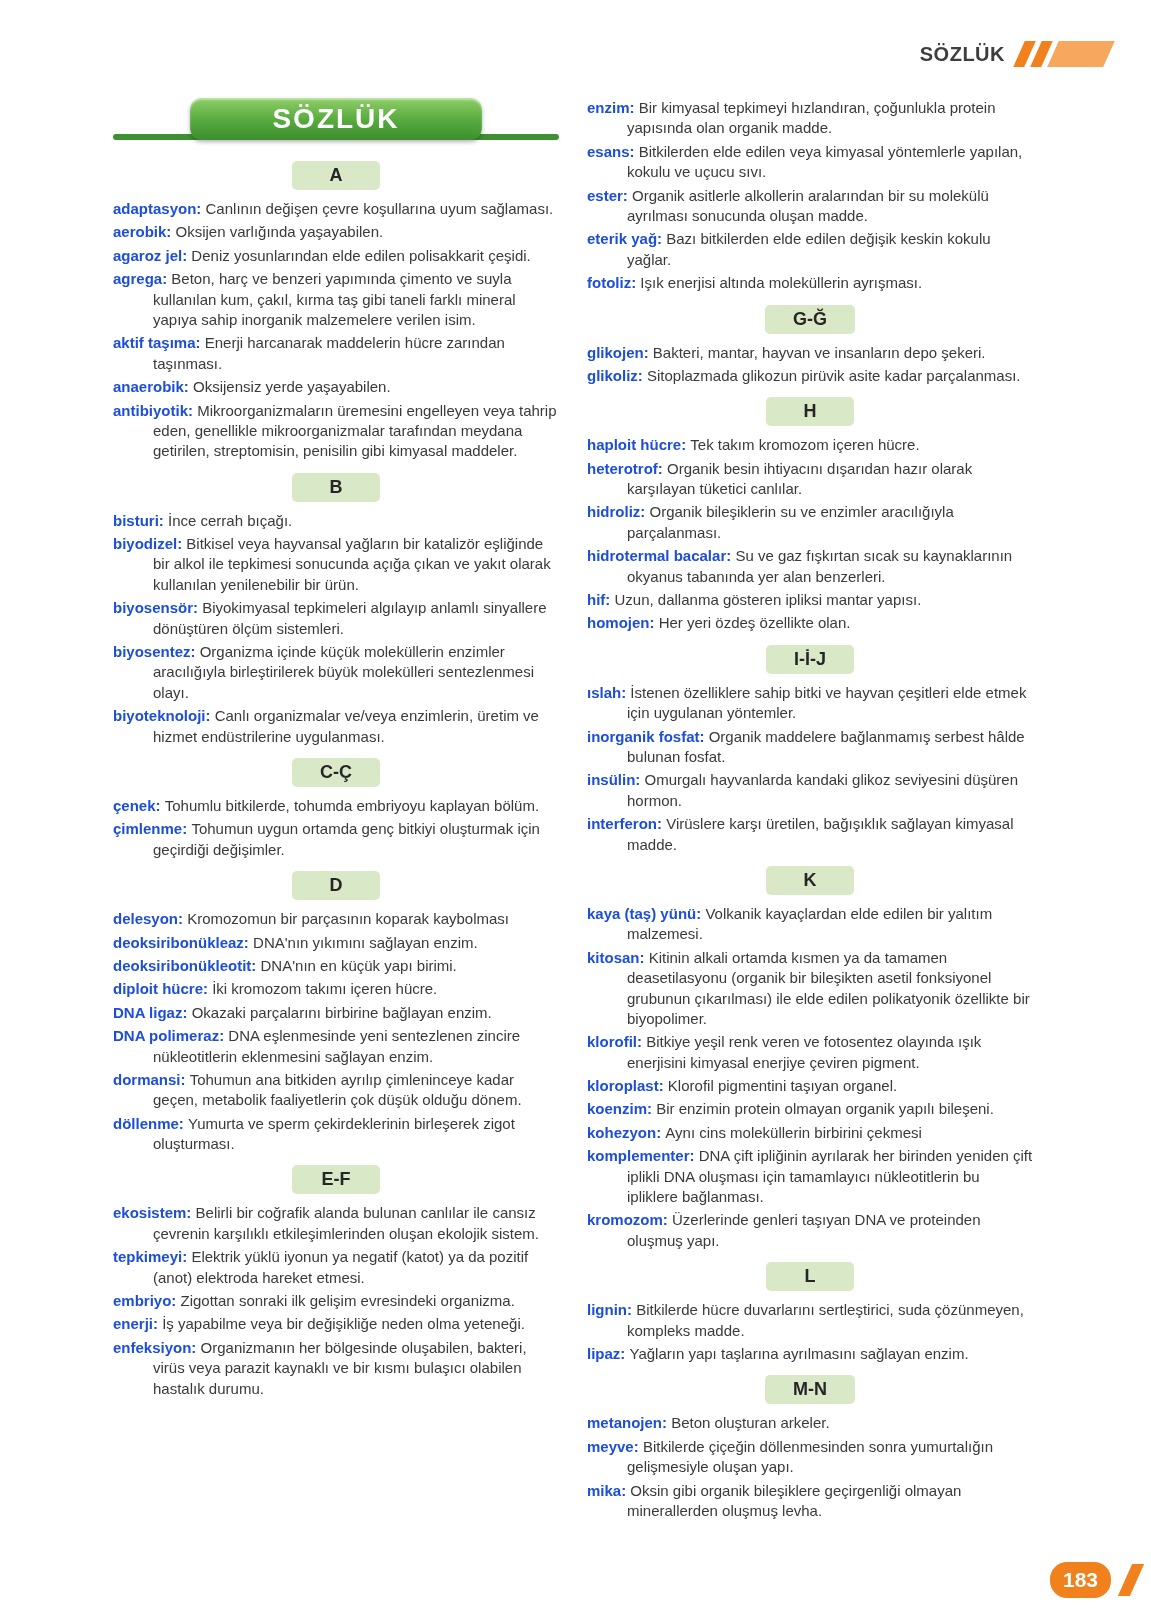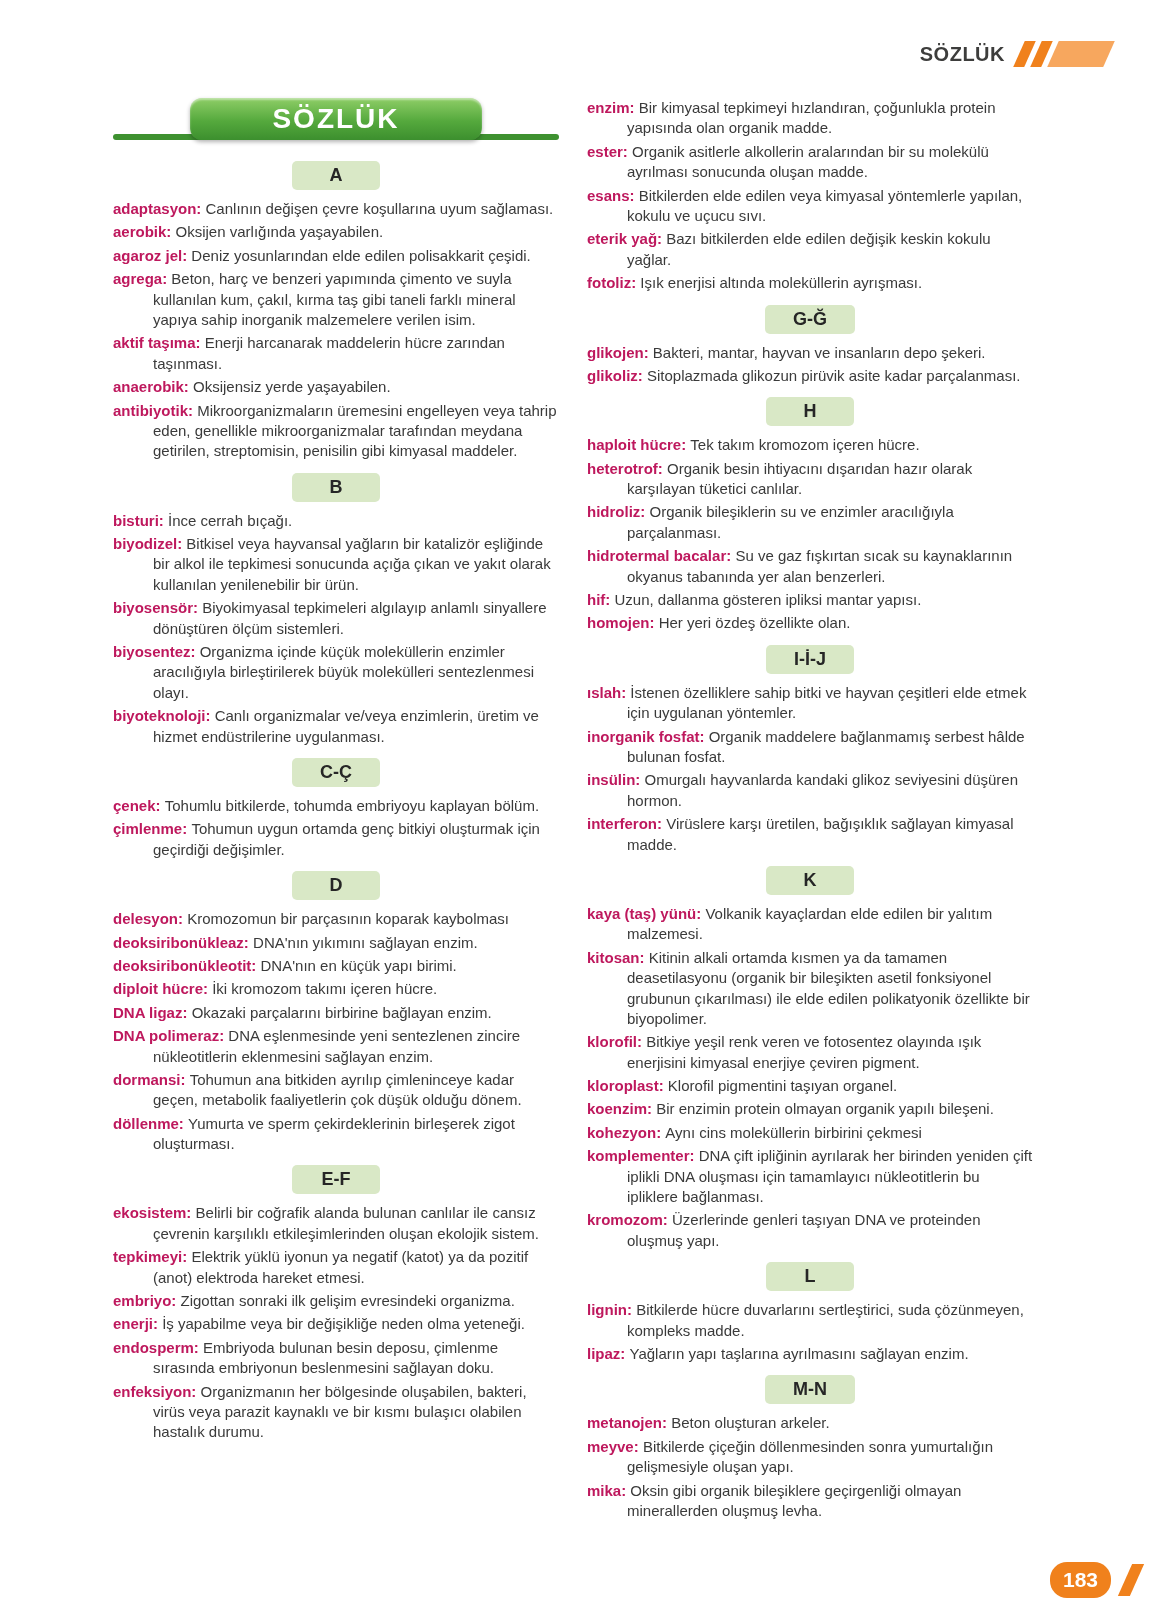--- a/index.html
+++ b/index.html
@@ -60,21 +60,21 @@
     background: #d9e8c6; border-radius: 5px;
     text-align: center; font-weight: bold; font-size: 18px; color: #262626;
   }
 
   
   .entry {
     font-size: 15px; line-height: 1.36; color: #3a3a3a;
     padding-left: 40px; text-indent: -40px;
     margin: 0 0 3px 0;
   }
-  .entry .term { font-weight: bold; color: #be185d; }
+  .entry .term { font-weight: bold; color: #1d4ed8; }
 
   
   .footer { position: absolute; right: 0; bottom: 26px; display: flex; align-items: center; }
   .page-number {
     display: inline-block; background: #f0811c; color: #ffffff;
     font-weight: bold; font-size: 21px; padding: 6px 13px;
     border-radius: 17px;
   }
   .footer-slash {
     width: 12px; height: 32px; background: #f0811c;
@@ -126,29 +126,28 @@
           <p class="entry"><span class="term">diploit hücre: </span><span class="def">İki kromozom takımı içeren hücre.</span></p>
           <p class="entry"><span class="term">DNA ligaz: </span><span class="def">Okazaki parçalarını birbirine bağlayan enzim.</span></p>
           <p class="entry"><span class="term">DNA polimeraz: </span><span class="def">DNA eşlenmesinde yeni sentezlenen zincire nükleotitlerin eklenmesini sağlayan enzim.</span></p>
           <p class="entry"><span class="term">dormansi: </span><span class="def">Tohumun ana bitkiden ayrılıp çimleninceye kadar geçen, metabolik faaliyetlerin çok düşük olduğu dönem.</span></p>
           <p class="entry"><span class="term">döllenme: </span><span class="def">Yumurta ve sperm çekirdeklerinin birleşerek zigot oluşturması.</span></p>
           <div class="section-letter">E-F</div>
           <p class="entry"><span class="term">ekosistem: </span><span class="def">Belirli bir coğrafik alanda bulunan canlılar ile cansız çevrenin karşılıklı etkileşimlerinden oluşan ekolojik sistem.</span></p>
           <p class="entry"><span class="term">tepkimeyi: </span><span class="def">Elektrik yüklü iyonun ya negatif (katot) ya da pozitif (anot) elektroda hareket etmesi.</span></p>
           <p class="entry"><span class="term">embriyo: </span><span class="def">Zigottan sonraki ilk gelişim evresindeki organizma.</span></p>
           <p class="entry"><span class="term">enerji: </span><span class="def">İş yapabilme veya bir değişikliğe neden olma yeteneği.</span></p>
-          <p class="entry"><span class="term">endosperm: </span><span class="def">Embriyoda bulunan besin deposu, çimlenme sırasında embriyonun beslenmesini sağlayan doku.</span></p>
           <p class="entry"><span class="term">enfeksiyon: </span><span class="def">Organizmanın her bölgesinde oluşabilen, bakteri, virüs veya parazit kaynaklı ve bir kısmı bulaşıcı olabilen hastalık durumu.</span></p>
         </div>
     </div>
     <div class="col">
       <div>
           <p class="entry"><span class="term">enzim: </span><span class="def">Bir kimyasal tepkimeyi hızlandıran, çoğunlukla protein yapısında olan organik madde.</span></p>
+          <p class="entry"><span class="term">esans: </span><span class="def">Bitkilerden elde edilen veya kimyasal yöntemlerle yapılan, kokulu ve uçucu sıvı.</span></p>
           <p class="entry"><span class="term">ester: </span><span class="def">Organik asitlerle alkollerin aralarından bir su molekülü ayrılması sonucunda oluşan madde.</span></p>
-          <p class="entry"><span class="term">esans: </span><span class="def">Bitkilerden elde edilen veya kimyasal yöntemlerle yapılan, kokulu ve uçucu sıvı.</span></p>
           <p class="entry"><span class="term">eterik yağ: </span><span class="def">Bazı bitkilerden elde edilen değişik keskin kokulu yağlar.</span></p>
           <p class="entry"><span class="term">fotoliz: </span><span class="def">Işık enerjisi altında moleküllerin ayrışması.</span></p>
           <div class="section-letter">G-Ğ</div>
           <p class="entry"><span class="term">glikojen: </span><span class="def">Bakteri, mantar, hayvan ve insanların depo şekeri.</span></p>
           <p class="entry"><span class="term">glikoliz: </span><span class="def">Sitoplazmada glikozun pirüvik asite kadar parçalanması.</span></p>
           <div class="section-letter">H</div>
           <p class="entry"><span class="term">haploit hücre: </span><span class="def">Tek takım kromozom içeren hücre.</span></p>
           <p class="entry"><span class="term">heterotrof: </span><span class="def">Organik besin ihtiyacını dışarıdan hazır olarak karşılayan tüketici canlılar.</span></p>
           <p class="entry"><span class="term">hidroliz: </span><span class="def">Organik bileşiklerin su ve enzimler aracılığıyla parçalanması.</span></p>
           <p class="entry"><span class="term">hidrotermal bacalar: </span><span class="def">Su ve gaz fışkırtan sıcak su kaynaklarının okyanus tabanında yer alan benzerleri.</span></p>

